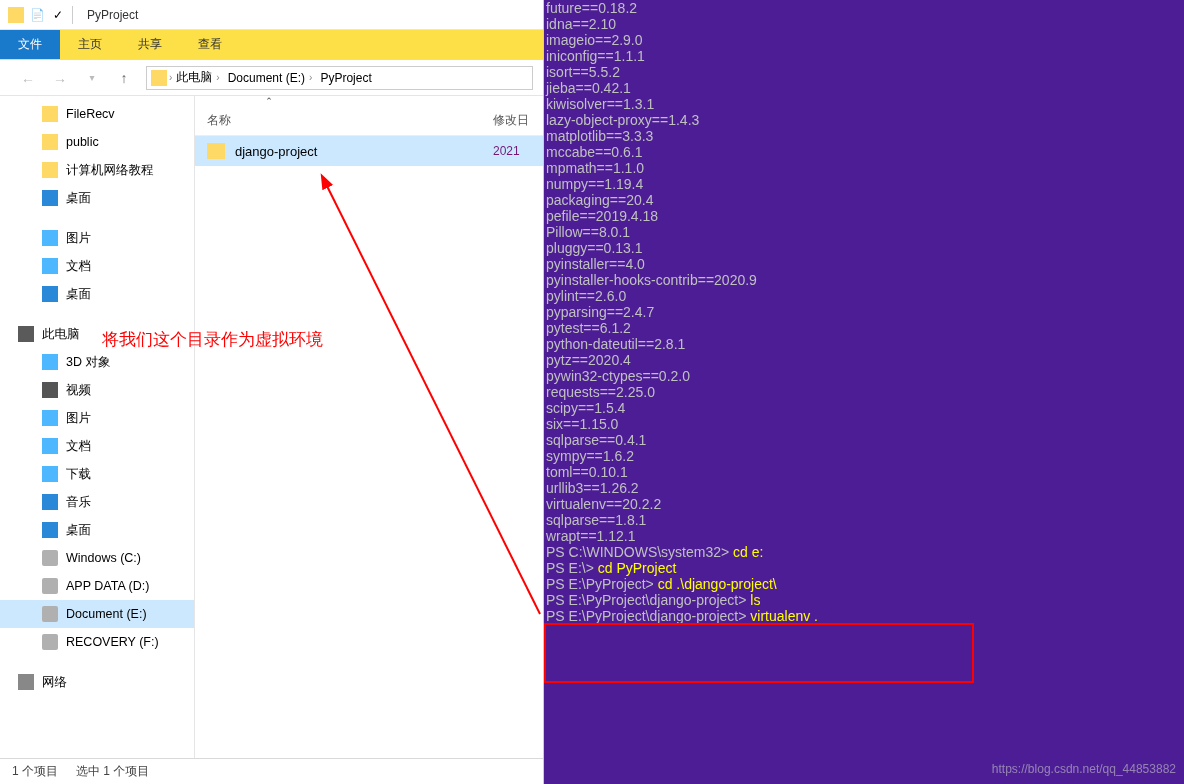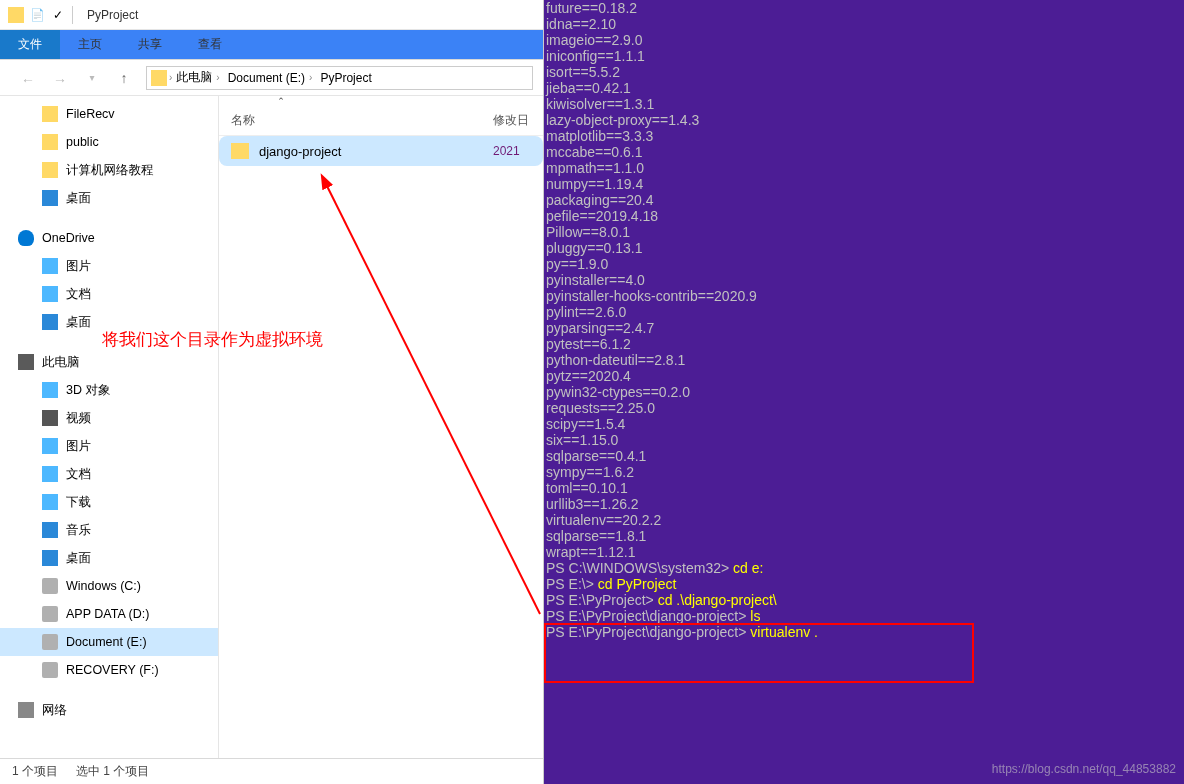--- a/index.html
+++ b/index.html
@@ -8,35 +8,35 @@
 
 .explorer { width: 544px; height: 784px; border-right: 1px solid #ccc; display: flex; flex-direction: column; background: #fff; position: relative; }
 
 .titlebar { height: 30px; background: #fff; display: flex; align-items: center; padding-left: 8px; font-size: 12px; border-bottom: 1px solid #e5e5e5; }
 .tb-icon { width: 16px; height: 16px; background: #ffd966; margin-right: 6px; display: inline-block; }
 .tb-sep { width: 1px; height: 18px; background: #ccc; margin: 0 6px; }
 .tb-quick { display: flex; gap: 4px; align-items: center; }
 .tb-q { width: 16px; height: 16px; display: inline-flex; align-items: center; justify-content: center; }
 .titlebar .tb-title { margin-left: 8px; color: #333; }
 
-.ribbon-tabs { height: 30px; background: #3b82f6; display: flex; align-items: stretch; border-bottom: 1px solid #d9d9d9; }
+.ribbon-tabs { height: 30px; background: #fde047; display: flex; align-items: stretch; border-bottom: 1px solid #d9d9d9; }
 .rtab { padding: 0 18px; font-size: 12px; display: flex; align-items: center; color: #333; cursor: pointer; }
 .rtab.active { background: #1979ca; color: #fff; }
 
 .nav-row { height: 36px; display: flex; align-items: center; padding: 0 10px 0 18px; gap: 12px; border-bottom: 1px solid #e5e5e5; }
 .nav-btn { width: 20px; height: 20px; display: flex; align-items: center; justify-content: center; color: #666; cursor: pointer; font-size: 14px; }
 .nav-btn.disabled { color: #bbb; }
 .addr { flex: 1; display: flex; align-items: center; height: 24px; border: 1px solid #ccc; padding: 0 4px; font-size: 12px; }
 .addr .seg { padding: 0 4px; display: flex; align-items: center; gap: 4px; cursor: pointer; }
 .addr .chev { color: #888; font-size: 10px; }
 .addr-icon { width: 16px; height: 16px; background: #ffd966; display: inline-block; margin-right: 2px; }
 
 .body-split { flex: 1; display: flex; overflow: hidden; }
 
-.tree { width: 219px; border-right: 1px solid #e5e5e5; overflow-y: auto; padding: 4px 0; font-size: 12.5px; }
+.tree { width: 195px; border-right: 1px solid #e5e5e5; overflow-y: auto; padding: 4px 0; font-size: 12.5px; }
 .tree-item { display: flex; align-items: center; height: 28px; padding-left: 18px; gap: 8px; cursor: pointer; white-space: nowrap; }
 .tree-item.indent { padding-left: 42px; }
 .tree-item.selected { background: #cce8ff; }
 .ti-icon { width: 16px; height: 16px; display: inline-block; flex-shrink: 0; }
 .ti-folder { background: #ffd966; }
 .ti-desktop { background: #2a88d8; }
 .ti-cloud { background: #0078d4; border-radius: 50% 50% 40% 40%; }
 .ti-pc { background: #5a5a5a; }
 .ti-drive { background: #b0b0b0; border-radius: 2px; }
 .ti-3d { background: #4db8ff; }
@@ -46,21 +46,21 @@
 .ti-down { background: #4db8ff; }
 .ti-music { background: #2a88d8; }
 .ti-net { background: #888; }
 .tree-gap { height: 12px; }
 
 .filelist { flex: 1; display: flex; flex-direction: column; }
 .fl-head { height: 30px; display: flex; align-items: center; font-size: 12px; color: #555; border-bottom: 1px solid #eee; }
 .fl-head .col-name { padding-left: 12px; flex: 1; }
 .fl-head .col-date { width: 50px; margin-left: 8px; }
 .sort-ind { text-align: center; font-size: 9px; color: #444; padding-right: 200px; }
-.fl-row { height: 30px; display: flex; align-items: center; font-size: 13px; padding-left: 12px; gap: 10px; cursor: pointer; position: relative; border-radius: 8px; }
+.fl-row { height: 30px; display: flex; align-items: center; font-size: 13px; padding-left: 12px; gap: 10px; cursor: pointer; position: relative; }
 .fl-row.selected { background: #cce8ff; }
 .fl-row .fname { flex: 1; }
 .fl-row .fdate { width: 50px; color: #701a75; font-size: 12px; margin-left: 16px; }
 .fl-icon { width: 18px; height: 16px; background: #ffd966; display: inline-block; }
 
 .statusbar { height: 26px; border-top: 1px solid #d9d9d9; display: flex; align-items: center; padding: 0 12px; font-size: 12px; color: #444; gap: 18px; }
 
 .annotation { position: absolute; left: 102px; top: 328px; color: #ff0000; font-size: 17px; z-index: 5; }
 
 svg.arrow { position: absolute; left: 0; top: 0; width: 544px; height: 784px; pointer-events: none; z-index: 4; }
@@ -130,24 +130,20 @@
         </div>
         <div class="tree-item indent">
           <span class="ti-icon ti-folder"></span>
           <span>计算机网络教程</span>
         </div>
         <div class="tree-item indent">
           <span class="ti-icon ti-desktop"></span>
           <span>桌面</span>
         </div>
         <div class="tree-gap"></div>
-        <div class="tree-item">
-          <span class="ti-icon ti-cloud"></span>
-          <span>OneDrive</span>
-        </div>
         <div class="tree-item indent">
           <span class="ti-icon ti-pic"></span>
           <span>图片</span>
         </div>
         <div class="tree-item indent">
           <span class="ti-icon ti-doc"></span>
           <span>文档</span>
         </div>
         <div class="tree-item indent">
           <span class="ti-icon ti-desktop"></span>
@@ -252,21 +248,20 @@
     <div class="term-line">kiwisolver==1.3.1</div>
     <div class="term-line">lazy-object-proxy==1.4.3</div>
     <div class="term-line">matplotlib==3.3.3</div>
     <div class="term-line">mccabe==0.6.1</div>
     <div class="term-line">mpmath==1.1.0</div>
     <div class="term-line">numpy==1.19.4</div>
     <div class="term-line">packaging==20.4</div>
     <div class="term-line">pefile==2019.4.18</div>
     <div class="term-line">Pillow==8.0.1</div>
     <div class="term-line">pluggy==0.13.1</div>
-    <div class="term-line">py==1.9.0</div>
     <div class="term-line">pyinstaller==4.0</div>
     <div class="term-line">pyinstaller-hooks-contrib==2020.9</div>
     <div class="term-line">pylint==2.6.0</div>
     <div class="term-line">pyparsing==2.4.7</div>
     <div class="term-line">pytest==6.1.2</div>
     <div class="term-line">python-dateutil==2.8.1</div>
     <div class="term-line">pytz==2020.4</div>
     <div class="term-line">pywin32-ctypes==0.2.0</div>
     <div class="term-line">requests==2.25.0</div>
     <div class="term-line">scipy==1.5.4</div>

